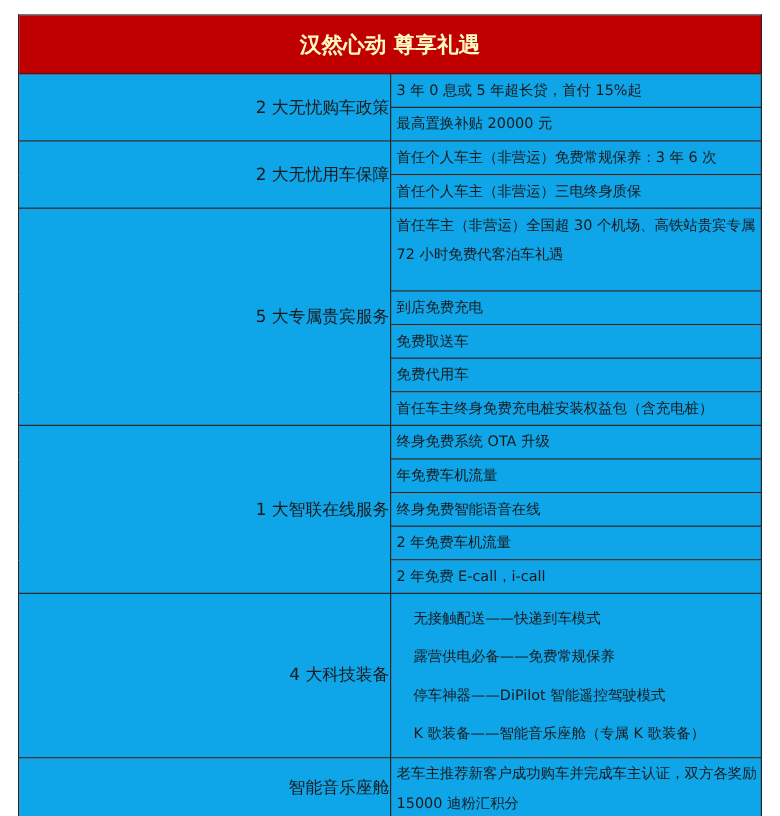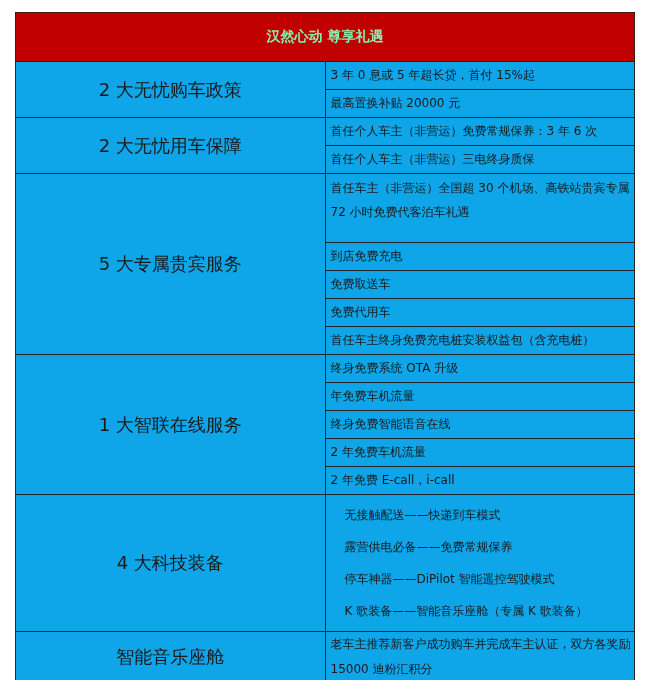--- a/index.html
+++ b/index.html
@@ -2,23 +2,23 @@
 <html><head>
 <meta charset="utf-8">
 <style>
   html, body { margin: 0; padding: 0; background: #ffffff; }
   body { width: 650px; height: 680px; position: relative; overflow: hidden;
          font-family: "DejaVu Sans", "Liberation Sans", sans-serif; color: #1a1a1a; }
   .tbl { position: absolute; left: 15px; top: 12px; width: 620px;
          border-collapse: collapse; table-layout: fixed; }
   .tbl td { border: 1.5px solid #262626; background: #0ea5e9; padding: 0;
             font-size: 12px; vertical-align: middle; }
-  .tbl td.head { background: #c00000; color: #86efac; text-align: center;
-                 font-weight: bold; font-size: 14px; height: 48px; border-color: #3a1a1a; }
-  .tbl td.cat { text-align: center; font-size: 18px; width: 188px; }
+  .tbl td.head { background: #c00000; color: #fef9c3; text-align: center;
+                 font-weight: bold; font-size: 18px; height: 48px; border-color: #3a1a1a; }
+  .tbl td.cat { text-align: right; font-size: 14px; width: 188px; }
   .tbl td.item { padding-left: 5px; line-height: 25px; height: 27px; }
   .tbl td.item.tall { height: 49px; line-height: 24px; padding-top: 1px; padding-bottom: 18px; }
   .tbl td.tech { padding: 4px 19px; }
   .tech-line { line-height: 32px; height: 32px; }
   .tbl td.last { height: 49px; }
 </style>
 </head>
 <body>
 
 <table class="tbl">

